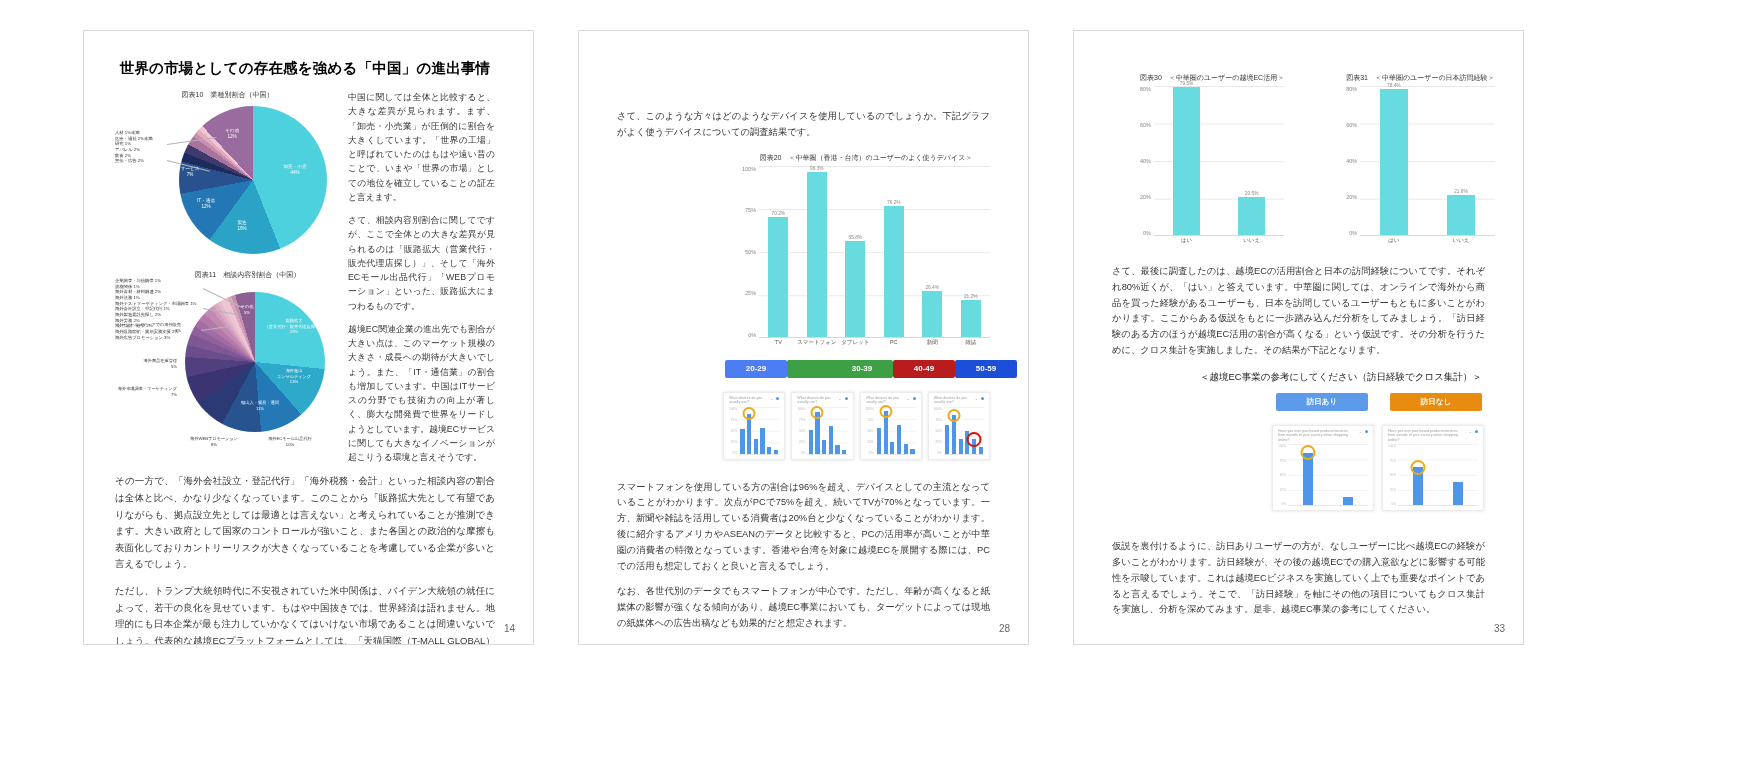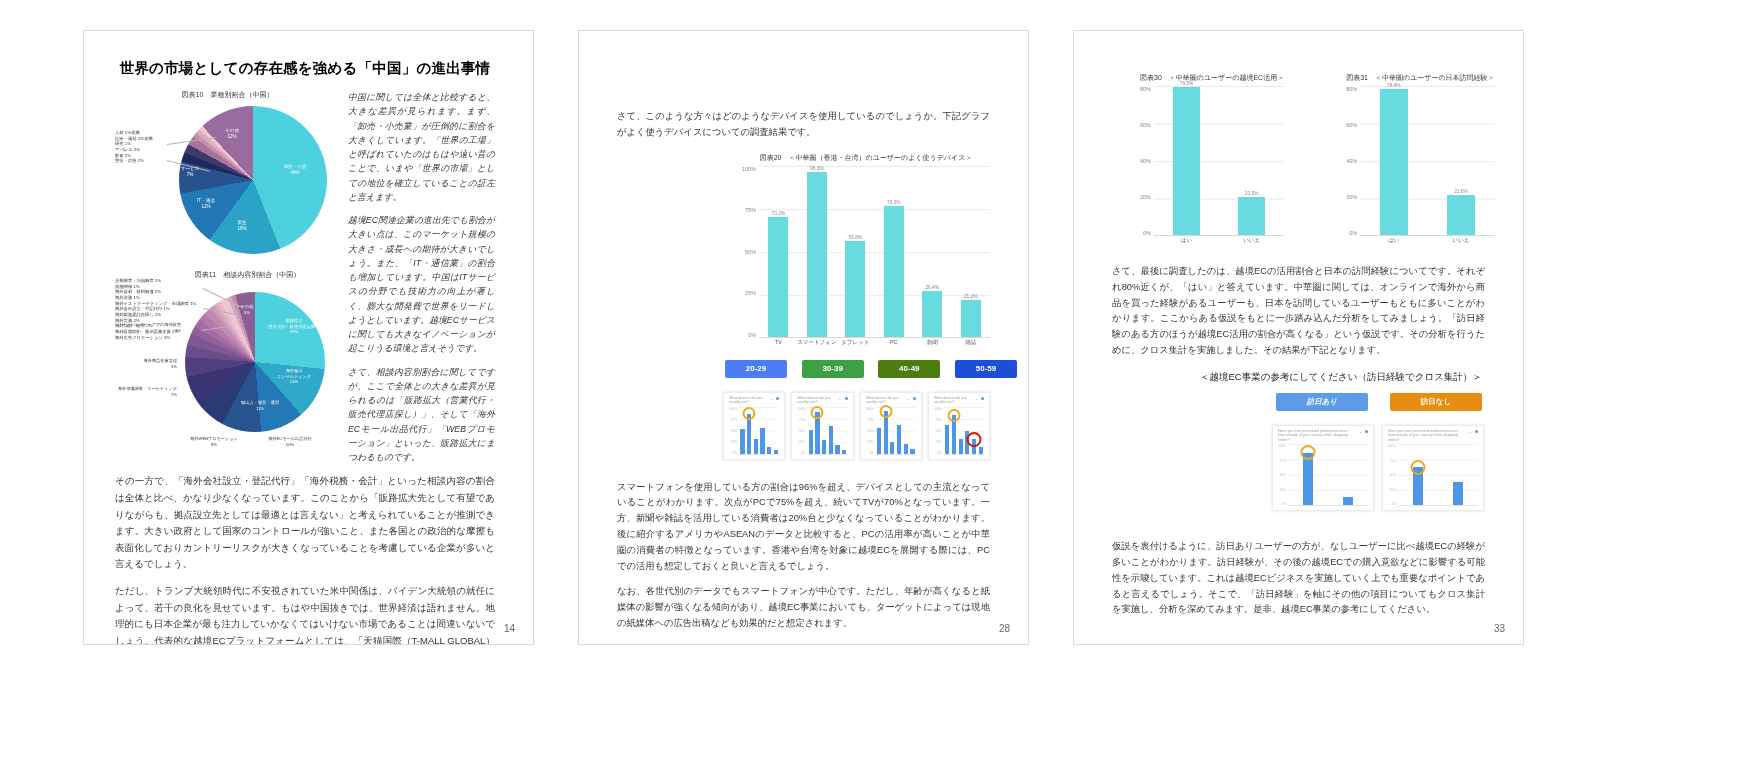--- a/index.html
+++ b/index.html
@@ -7,21 +7,21 @@
   .canvas{position:absolute;inset:0;}
   .page{position:absolute;top:30px;width:451px;height:615px;background:#fff;border:1px solid #d9d9d9;
         box-sizing:border-box;padding:24px 38px 20px;overflow:hidden;}
   #page1{left:83px;padding-left:31px;} #page2{left:578px;} #page3{left:1073px;}
   .pagenum{position:absolute;right:18px;bottom:10px;font-size:10px;color:#666;}
 
   .p1-title{font-size:14.5px;font-weight:bold;color:#000;text-align:center;margin:4px 0 12px;letter-spacing:.2px;}
   .para{margin:0 0 10px;font-size:9.3px;line-height:1.7;color:#333;text-align:justify;}
   .cols{display:flex;gap:8px;}
   .col-left{width:225px;flex:none;}
-  .col-right{flex:1;min-width:0;font-style:italic;}
+  .col-right{flex:1;min-width:0;}
   .col-right .para{font-size:8.8px;line-height:1.62;margin-bottom:9px;}
   .wide{font-size:9.5px;line-height:1.75;}
 
   .figure{position:relative;margin:0 0 6px;}
   .fig-title{font-size:7px;color:#333;text-align:center;white-space:nowrap;}
   .pie-wrap{position:relative;}
   .pie-wrap1{height:164px;}
   .pie-wrap2{height:186px;}
   .pie{position:absolute;border-radius:50%;}
   #pie1{width:148px;height:148px;left:64px;top:6px;}
@@ -186,22 +186,22 @@
             <div class="plabel dark" style="left:140px;top:156px;width:70px;font-size:4.2px;">
               <span>海外ECモール出品代行</span>
               <span>10%</span>
             </div>
           </div>
         </figure>
 
       </div>
       <div class="col-right">
         <p class="para">中国に関しては全体と比較すると、大きな差異が見られます。まず、「卸売・小売業」が圧倒的に割合を大きくしています。「世界の工場」と呼ばれていたのはもはや遠い昔のことで、いまや「世界の市場」としての地位を確立していることの証左と言えます。</p>
+        <p class="para">さて、相談内容別割合に関してですが、ここで全体との大きな差異が見られるのは「販路拡大（営業代行・販売代理店探し）」、そして「海外ECモール出品代行」「WEBプロモーション」といった、販路拡大にまつわるものです。</p>
         <p class="para">越境EC関連企業の進出先でも割合が大きい点は、このマーケット規模の大きさ・成長への期待が大きいでしょう。また、「IT・通信業」の割合も増加しています。中国はITサービスの分野でも技術力の向上が著しく、膨大な開発費で世界をリードしようとしています。越境ECサービスに関しても大きなイノベーションが起こりうる環境と言えそうです。</p>
-        <p class="para">さて、相談内容別割合に関してですが、ここで全体との大きな差異が見られるのは「販路拡大（営業代行・販売代理店探し）」、そして「海外ECモール出品代行」「WEBプロモーション」といった、販路拡大にまつわるものです。</p>
       </div>
     </div>
     <p class="para wide">その一方で、「海外会社設立・登記代行」「海外税務・会計」といった相談内容の割合は全体と比べ、かなり少なくなっています。このことから「販路拡大先として有望でありながらも、拠点設立先としては最適とは言えない」と考えられていることが推測できます。大きい政府として国家のコントロールが強いこと、また各国との政治的な摩擦も表面化しておりカントリーリスクが大きくなっていることを考慮している企業が多いと言えるでしょう。</p>
     <p class="para wide">ただし、トランプ大統領時代に不安視されていた米中関係は、バイデン大統領の就任によって、若干の良化を見せています。もはや中国抜きでは、世界経済は語れません。地理的にも日本企業が最も注力していかなくてはいけない市場であることは間違いないでしょう。代表的な越境ECプラットフォームとしては、「天猫国際（T-MALL GLOBAL）／天猫商城（Tmall.com）」「京東商城（JD.com）」などがあります。</p>
     <div class="pagenum">14</div>
   </section>
 
   <section class="page" id="page2">
     <p class="para p2-intro">さて、このような方々はどのようなデバイスを使用しているのでしょうか。下記グラフがよく使うデバイスについての調査結果です。</p>
 
@@ -246,22 +246,22 @@
               <div class="vchart-bar" style="height: 21.2%; background: rgb(104, 219, 224);"></div>
               <div class="vchart-cat">雑誌</div>
             </div>
           </div>
         </div>
     </div>
 
     <div class="agebtns">
 
     <div class="agebtn" style="background: rgb(77, 125, 242);">20-29</div>
-        <div class="agebtn" style="background: rgb(61, 160, 68);">30-39</div>
-        <div class="agebtn" style="background: #4d7c0f;">40-49</div>
+        <div class="agebtn" style="background: rgb(61, 160, 68); padding-left: 44px;">30-39</div>
+        <div class="agebtn" style="background: #b91c1c;">40-49</div>
         <div class="agebtn" style="background: #1d4ed8;">50-59</div>
       </div>
 
     <div class="minirow">
       <div class="mini-card">
         <div class="mini-head">
           <span class="t">What devices do you usually use?</span>
           <span class="mini-ctrl">⌄</span>
           <span class="mini-dot"></span>
         </div>
@@ -468,21 +468,21 @@
           </div>
       </div>
     </div>
 
     <p class="para p3-para">さて、最後に調査したのは、越境ECの活用割合と日本の訪問経験についてです。それぞれ80%近くが、「はい」と答えています。中華圏に関しては、オンラインで海外から商品を買った経験があるユーザーも、日本を訪問しているユーザーもともに多いことがわかります。ここからある仮説をもとに一歩踏み込んだ分析をしてみましょう。「訪日経験のある方のほうが越境EC活用の割合が高くなる」という仮説です。その分析を行うために、クロス集計を実施しました。その結果が下記となります。</p>
 
     <div class="crosshead">＜越境EC事業の参考にしてください（訪日経験でクロス集計）＞</div>
 
     <div class="crossbtns">
 
-    <div class="crossbtn" style="background: rgb(91, 155, 234); font-style: italic;">訪日あり</div>
+    <div class="crossbtn" style="background: rgb(91, 155, 234);">訪日あり</div>
         <div class="crossbtn" style="background: rgb(231, 140, 14);">訪日なし</div>
       </div>
 
     <div class="minirow p3minis">
       <div class="mini-card">
         <div class="mini-head">
           <span class="t">Have you ever purchased products/services from outside of your country when shopping online?</span>
           <span class="mini-ctrl">⌄</span>
           <span class="mini-dot"></span>
         </div>

